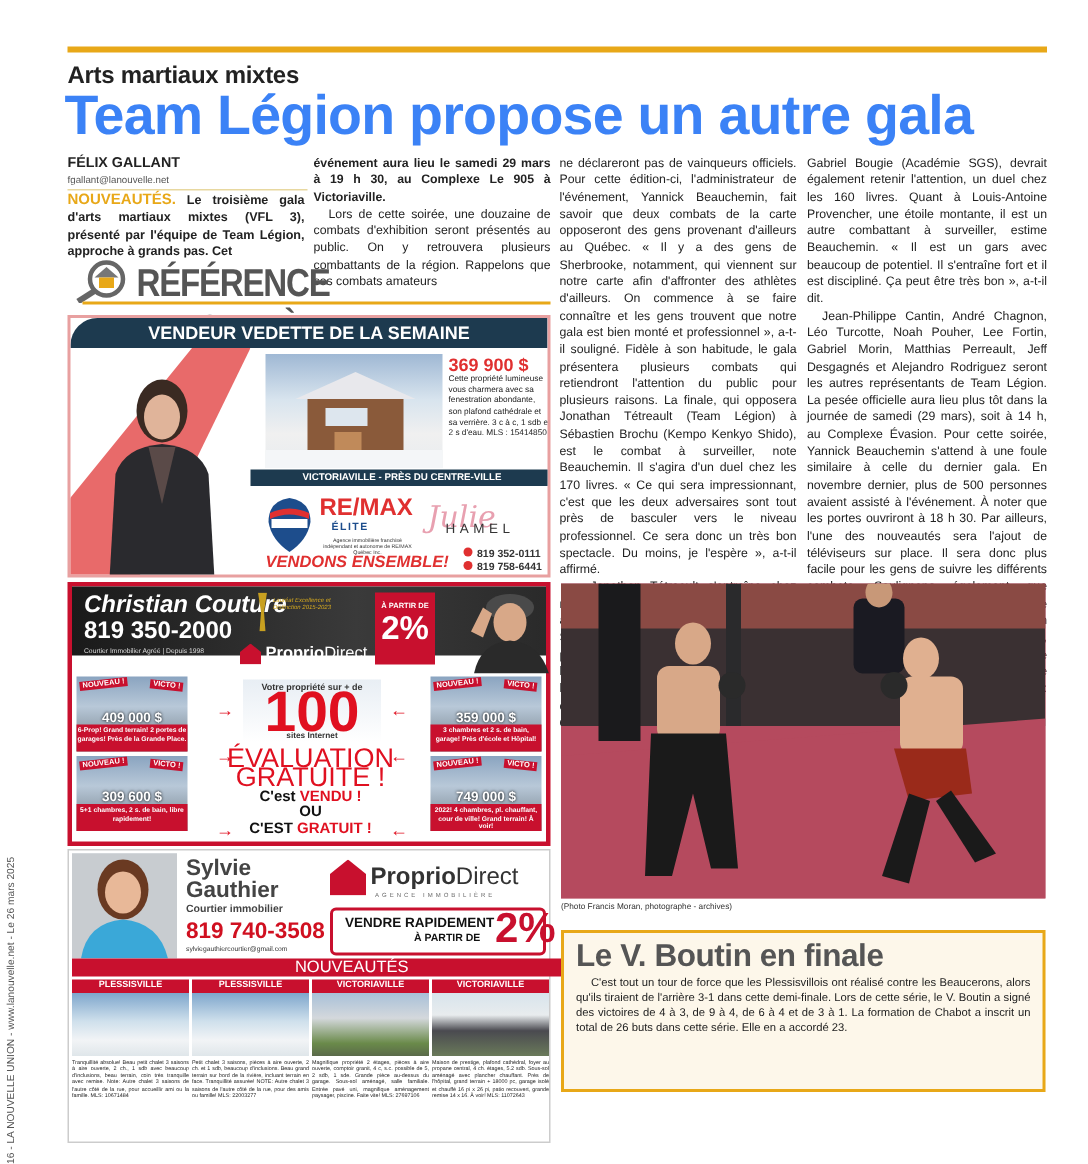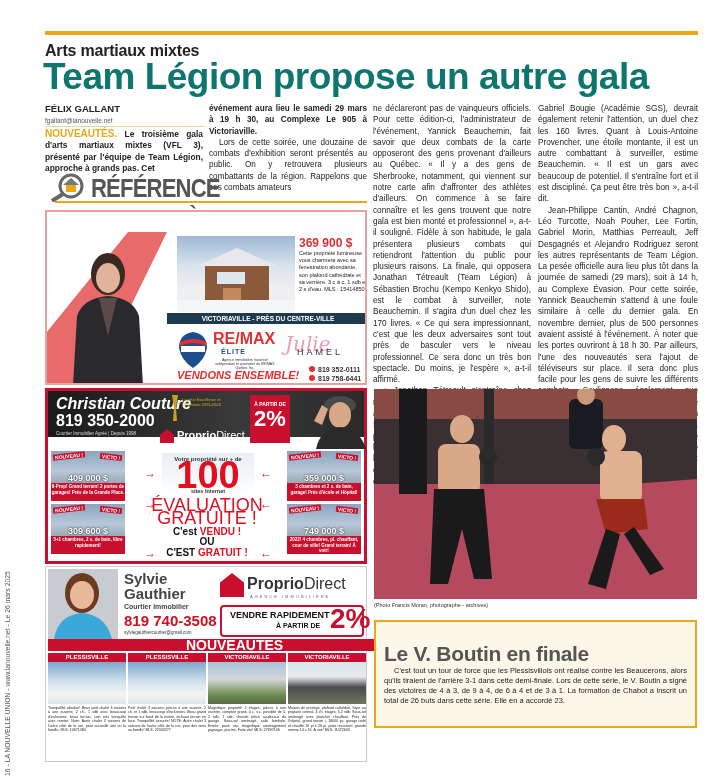--- a/index.html
+++ b/index.html
@@ -1,20 +1,20 @@
 <!DOCTYPE html>
 <html><head>
 <meta charset="utf-8">
 <style>
 *{box-sizing:border-box;margin:0;padding:0}
 html,body{width:725px;height:776px;background:#fff;overflow:hidden}
 body{position:relative;font-family:"Liberation Sans",sans-serif;color:#222}
 .topbar{position:absolute;left:45px;top:31px;width:653px;height:4px;background:#e8a818}
 .kicker{position:absolute;left:45px;top:42px;font-size:16px;font-weight:bold;color:#222;letter-spacing:-0.2px}
-.headline{position:absolute;left:43px;top:56px;font-size:37px;font-weight:bold;color:#0f766e;letter-spacing:-0.5px;white-space:nowrap}
+.headline{position:absolute;left:43px;top:56px;font-size:37px;font-weight:bold;color:#3b82f6;letter-spacing:-0.5px;white-space:nowrap}
 .byline{position:absolute;left:45px;top:103px;font-size:9.5px;font-weight:bold;color:#222}
 .email{position:absolute;left:45px;top:117px;font-size:6.5px;color:#555;width:160px;border-bottom:1px solid #e8d8a0;padding-bottom:2px}
 .col{position:absolute;font-size:8.2px;line-height:11.3px;text-align:justify;color:#222;hyphens:auto}
 .col p{text-indent:10px}
 .col p.noind{text-indent:0}
 .lead{position:absolute;left:45px;top:128px;width:158px;font-size:8.4px;line-height:11.3px;font-weight:bold;text-align:justify}
 .lead .tag{color:#e8a818;font-size:10px}
 .c2{left:209px;top:103px;width:158px}
 .c2 .bold{font-weight:bold;text-indent:0}
 .c3{left:373px;top:103px;width:158px}
@@ -85,35 +85,35 @@
 .sg-role{position:absolute;left:78px;top:36px;font-size:7px;font-weight:bold;color:#444}
 .sg-phone{position:absolute;left:78px;top:45px;font-size:15px;font-weight:bold;color:#d01020}
 .sg-mail{position:absolute;left:78px;top:63px;font-size:4.5px;color:#333}
 .sg-proprio{position:absolute;left:174px;top:6px;font-size:16px;color:#333;font-weight:bold}
 .sg-proprio .house-ic{width:24px;height:24px}
 .sg-agence{position:absolute;left:204px;top:27px;font-size:4px;letter-spacing:2px;color:#666}
 .sg-vendre{position:absolute;left:174px;top:38px;width:144px;height:32px;border:2px solid #c8102e;border-radius:4px}
 .sg-vendre .t1{position:absolute;left:8px;top:3px;font-size:9px;font-weight:bold;color:#111}
 .sg-vendre .t2{position:absolute;left:54px;top:15px;font-size:7px;font-weight:bold;color:#111}
 .sg-vendre .pct{position:absolute;left:108px;top:-4px;font-size:28px;font-weight:bold;color:#c8102e}
-.sg-nouv{position:absolute;left:2px;top:72px;width:373px;height:12px;background:#c8102e;color:#fff;font-size:14px;font-weight:bold;text-align:center;line-height:12px}
+.sg-nouv{position:absolute;left:2px;top:72px;width:373px;height:12px;background:#c8102e;color:#fff;font-size:11px;font-weight:normal;text-align:center;line-height:12px}
 .sg-card{position:absolute;top:86px;width:78px;height:108px}
 .sg-card .city{height:9px;background:#c8102e;color:#fff;font-size:6px;font-weight:bold;text-align:center;line-height:9px}
 .sg-card .img{height:42px;background:linear-gradient(180deg,#7ea6cc 0%,#cfe0ec 45%,#f2f4f6 75%,#dfe6ea 100%)}
 .sg-card .txt{font-size:3.6px;line-height:4.4px;color:#222;text-align:justify;padding-top:2px}
 
 
 .side{position:absolute;left:4px;top:776px;transform:rotate(-90deg);transform-origin:left top;font-size:6.8px;color:#555;white-space:nowrap;width:280px;margin-left:0}
 
 
 .photo{position:absolute;left:374px;top:389px;width:323px;height:210px;overflow:hidden;background:#b8485a}
 .photo-cap{position:absolute;left:374px;top:602px;font-size:5.5px;color:#333}
 
 
-.hockey{position:absolute;left:374px;top:620px;width:323px;height:108px;border:2px solid #e8a818;background:#fdf7ea;padding:20px 8px}
+.hockey{position:absolute;left:374px;top:620px;width:323px;height:108px;border:2px solid #e8a818;background:#fdf7ea;padding:4px 8px}
 .hockey h2{font-size:21px;font-weight:bold;color:#555;letter-spacing:-0.3px;line-height:24px}
 .hockey .lead2{font-size:7.5px;line-height:10px;font-weight:bold;color:#111;text-align:justify}
 .hockey .lead2 .tag{color:#e8a818;font-size:9px}
 .hockey .body{font-size:7.5px;line-height:10px;color:#222;text-align:justify;text-indent:10px}
 </style>
 </head>
 <body>
 
 <div class="topbar"></div>
 <div class="kicker">Arts martiaux mixtes</div>
@@ -144,20 +144,21 @@
     <svg class="ref-logo" viewBox="0 0 40 30">
       <circle cx="22" cy="14" r="11" fill="none" stroke="#666" stroke-width="3"></circle>
       <line x1="14" y1="22" x2="3" y2="29" stroke="#666" stroke-width="4"></line>
       <polygon points="22,6 30,13 14,13" fill="#777"></polygon>
       <rect x="17" y="13" width="10" height="7" fill="#e8a818"></rect>
     </svg>
     <div class="ref-text">RÉFÉRENCE IMMOBILIÈRE</div>
     <div class="ref-line"></div>
   </div>
   <div class="ref-box">
+    <div class="ref-head">VENDEUR VEDETTE DE LA SEMAINE</div>
     <div class="ref-diag"></div>
     <svg class="ref-woman" viewBox="0 0 90 140">
       <ellipse cx="45" cy="28" rx="17" ry="21" fill="#3a2a22"></ellipse>
       <ellipse cx="45" cy="32" rx="12" ry="15" fill="#e0b49a"></ellipse>
       <path d="M10 140 L14 70 Q20 52 45 50 Q70 52 76 70 L80 140 Z" fill="#2a2a2e"></path>
       <path d="M36 52 L45 90 L54 52 Z" fill="#5a4a48"></path>
     </svg>
     <div class="ref-house">
       <svg width="118" height="76" viewBox="0 0 118 76">
         <polygon points="20,30 60,12 100,30" fill="#e8e8ec"></polygon>

